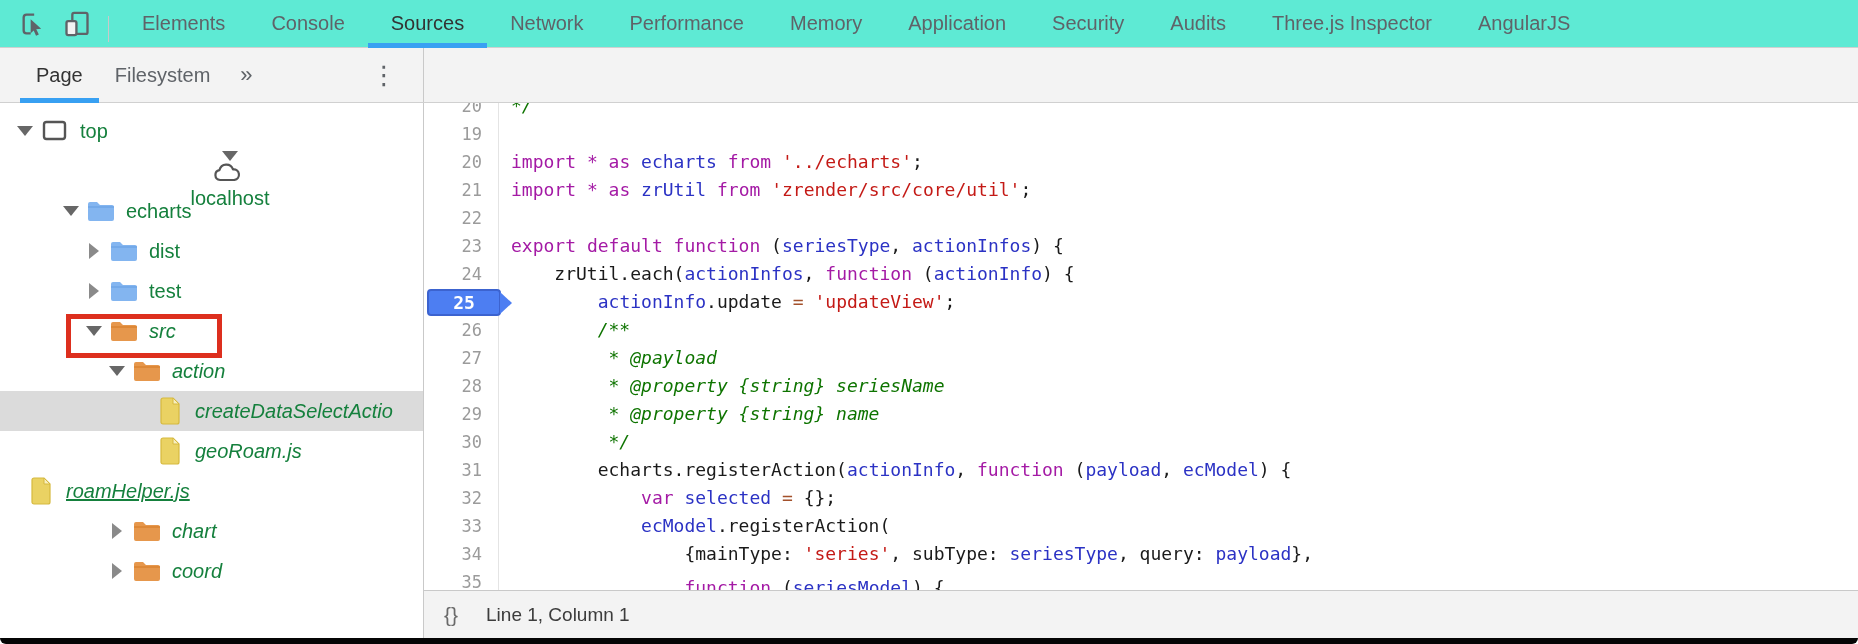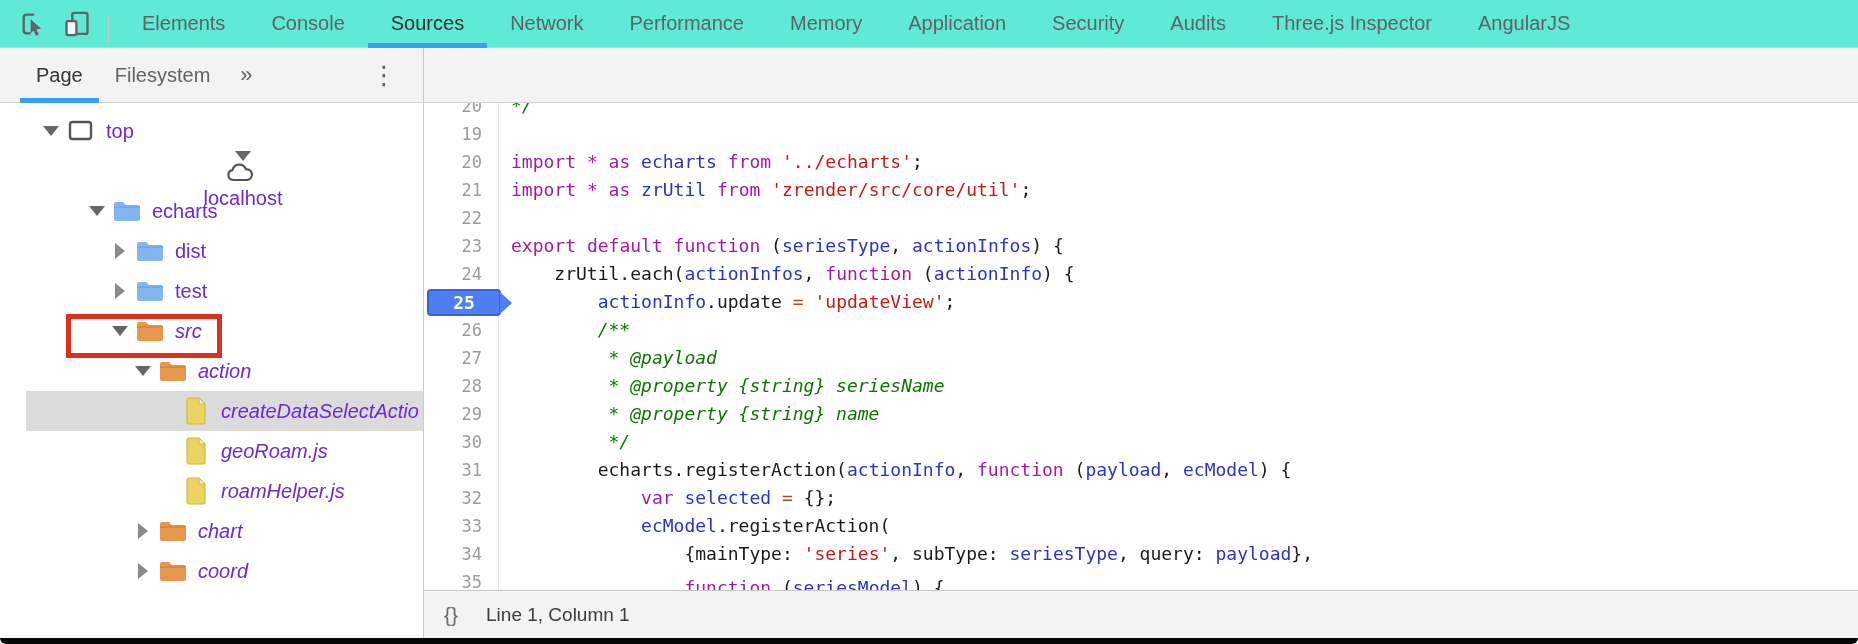--- a/index.html
+++ b/index.html
@@ -45,21 +45,21 @@
   .navigator-toggle { display:flex; align-items:center; margin-right:24px; }
   .editor-tab {
     position:relative; display:flex; align-items:center; padding:0 18px;
     font-size:20px; color:#333; white-space:nowrap;
   }
   .editor-tab::after { content:""; position:absolute; left:0; right:0; bottom:-1px; height:5px; background:var(--accent); }
   .tab-close { margin-left:16px; font-size:24px; color:#868686; line-height:1; }
   
   .main { position:absolute; left:0; top:103px; width:100%; height:535px; display:flex; }
   .sidebar { width:424px; flex:none; background:#fff; border-right:1px solid #c9c9c9; overflow:hidden; padding-top:8px; position:relative; }
-  .tree-row { height:40px; display:flex; align-items:center; font-size:20px; color:#6d28d9; white-space:nowrap;margin-left:26px; }
+  .tree-row { height:40px; display:flex; align-items:center; font-size:20px; color:#15803d; white-space:nowrap; }
   .tree-row.selected { background:#dbdbdb; }
   .tree-row .label.italic { font-style:italic; }
   .arrow { width:22px; flex:none; display:flex; justify-content:center; }
   .arrow .tri-down { width:0; height:0; border-left:8px solid transparent; border-right:8px solid transparent; border-top:10px solid #676767; }
   .arrow .tri-right { width:0; height:0; border-top:8px solid transparent; border-bottom:8px solid transparent; border-left:10px solid #8a8a8a; }
   .tree-icon { width:30px; height:26px; flex:none; margin:0 10px 0 4px; display:flex; align-items:center; justify-content:center; }
   .annotation-box {
     position:absolute; left:66px; top:211px; width:156px; height:44px;
     border:5px solid var(--annot); pointer-events:none;
   }
@@ -237,21 +237,21 @@
           <div class="tree-row" style="padding-left: 129px;">
             <span class="arrow"></span>
             <span class="tree-icon">
               <svg width="24" height="28" viewBox="0 0 24 28">
                 <path d="M3 3 a2 2 0 0 1 2-2 h10 l6 6 v18 a2 2 0 0 1 -2 2 h-14 a2 2 0 0 1 -2-2 Z" fill="#ead263" stroke="#d6b93e" stroke-width="1.2"></path>
                 <path d="M15 1 v6 h6 Z" fill="#f8efbe" stroke="#d6b93e" stroke-width="1"></path>
               </svg>
             </span>
             <span class="label italic">geoRoam.js</span>
           </div>
-          <div class="tree-row" style="padding-left: 129px;">
+          <div class="tree-row" style=" text-decoration: underline;">
             <span class="arrow"></span>
             <span class="tree-icon">
               <svg width="24" height="28" viewBox="0 0 24 28">
                 <path d="M3 3 a2 2 0 0 1 2-2 h10 l6 6 v18 a2 2 0 0 1 -2 2 h-14 a2 2 0 0 1 -2-2 Z" fill="#ead263" stroke="#d6b93e" stroke-width="1.2"></path>
                 <path d="M15 1 v6 h6 Z" fill="#f8efbe" stroke="#d6b93e" stroke-width="1"></path>
               </svg>
             </span>
             <span class="label italic">roamHelper.js</span>
           </div>
           <div class="tree-row" style="padding-left: 106px;">

